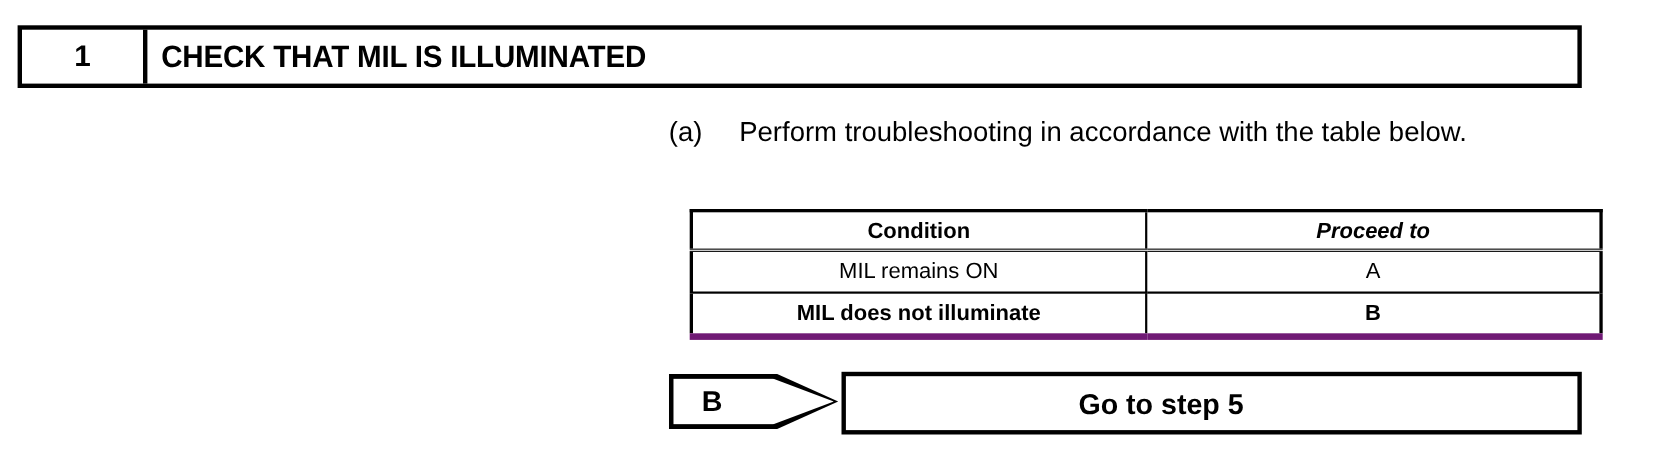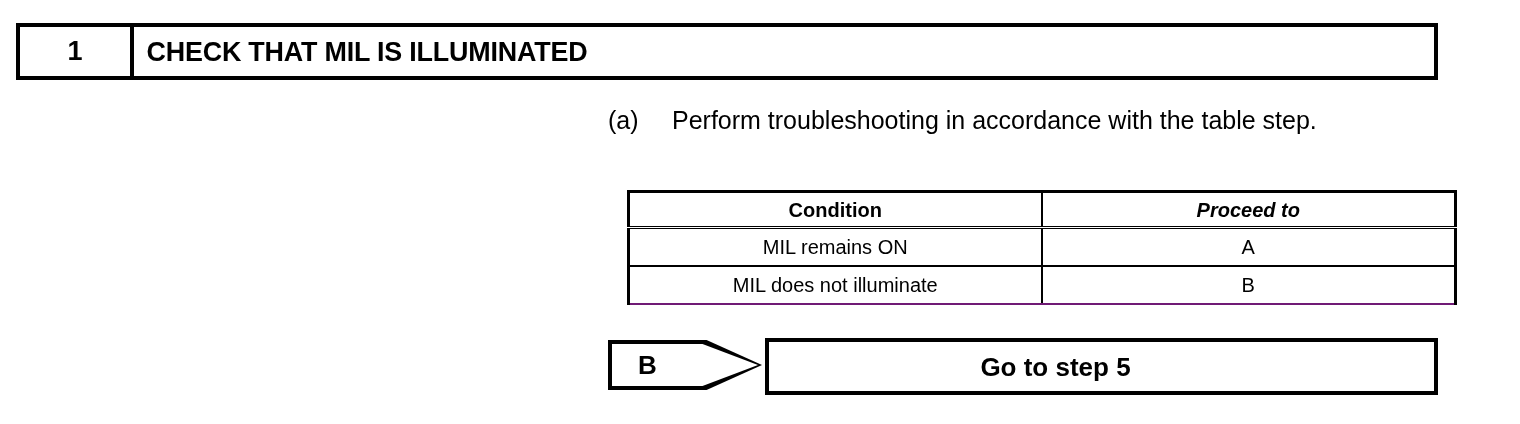--- a/index.html
+++ b/index.html
@@ -102,21 +102,21 @@
     height: 33px;
     border-bottom: 3px double #000;
   }
   .cond-table thead tr th {
     border-top: 3px solid #000;
   }
   .cond-table thead tr th:first-child { border-left: 3px solid #000; }
   .cond-table thead tr th:last-child  { border-right: 3px solid #000; font-style: italic; }
   .cond-table tbody tr td:first-child { border-left: 3px solid #000; }
   .cond-table tbody tr td:last-child  { border-right: 3px solid #000; }
-  .cond-table tbody tr:last-child td  { border-bottom: 2px solid #701a75; }
+  .cond-table tbody tr:last-child td  { border-bottom: 6px solid #701a75; font-weight: bold; }
 
   
   .jump-row {
     position: absolute;
     left: 608px;
     top: 338px;
     width: 830px;
     height: 57px;
   }
   .jump-tag {
@@ -171,21 +171,21 @@
 </head>
 <body>
 
 <div class="step-header">
   <div class="step-number">1</div>
   <div class="step-title">CHECK THAT MIL IS ILLUMINATED</div>
 </div>
 
 <div class="instruction">
   <span class="instruction-marker">(a)</span>
-  <span class="instruction-text">Perform troubleshooting in accordance with the table step.</span>
+  <span class="instruction-text">Perform troubleshooting in accordance with the table below.</span>
 </div>
 
 <table class="cond-table">
   <colgroup>
     <col class="c1">
     <col class="c2">
   </colgroup>
   <thead>
     <tr>
       <th>Condition</th>

